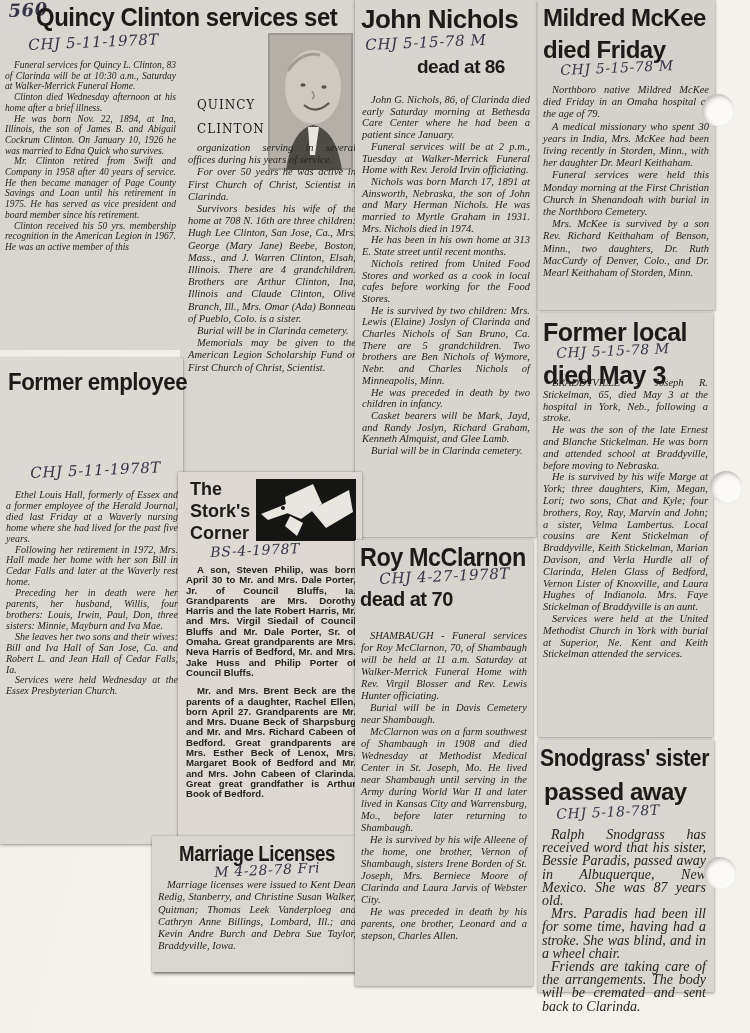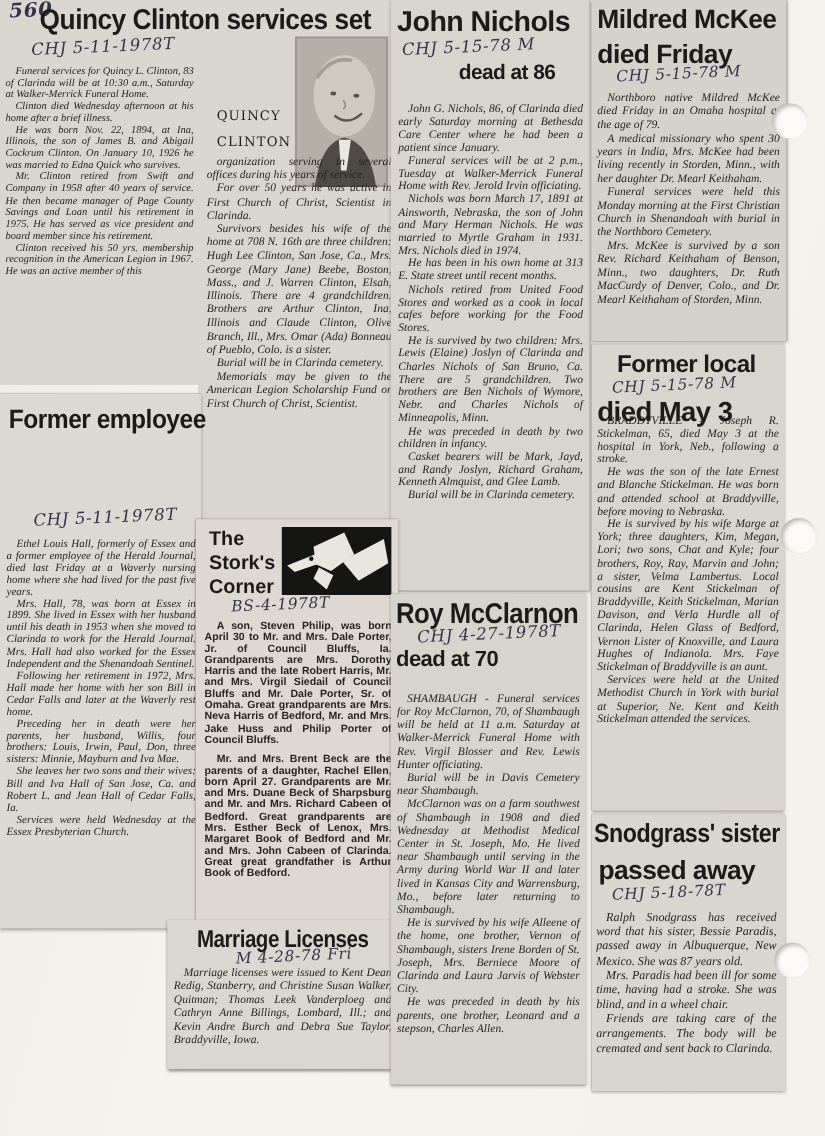--- a/index.html
+++ b/index.html
@@ -65,21 +65,20 @@
       <p>Burial will be in Clarinda cemetery.</p>
       <p>Memorials may be given to the American Legion Scholarship Fund or First Church of Christ, Scientist.</p>
     </div>
   </div>
 
   <div class="clip" style="left:0;top:358px;width:183px;height:486px;background:#dcd9d2;">
     <div class="abs headline" style="left:8px;top:10px;font-size:24px;transform:scaleX(.93);">Former employee</div>
     <div class="abs hand" style="left:30px;top:106px;font-size:15px;">CHJ 5-11-1978T</div>
     <div class="abs body" style="left:6px;top:132px;width:172px;font-size:10px;line-height:10.9px;">
       <p>Ethel Louis Hall, formerly of Essex and a former employee of the Herald Journal, died last Friday at a Waverly nursing home where she had lived for the past five years.</p>
-      <p>Mrs. Hall, 78, was born at Essex in 1899. She lived in Essex with her husband until his death in 1953 when she moved to Clarinda to work for the Herald Journal. Mrs. Hall had also worked for the Essex Independent and the Shenandoah Sentinel.</p>
       <p>Following her retirement in 1972, Mrs. Hall made her home with her son Bill in Cedar Falls and later at the Waverly rest home.</p>
       <p>Preceding her in death were her parents, her husband, Willis, four brothers: Louis, Irwin, Paul, Don, three sisters: Minnie, Mayburn and Iva Mae.</p>
       <p>She leaves her two sons and their wives: Bill and Iva Hall of San Jose, Ca. and Robert L. and Jean Hall of Cedar Falls, Ia.</p>
       <p>Services were held Wednesday at the Essex Presbyterian Church.</p>
     </div>
   </div>
 
   <div class="clip" style="left:355px;top:0;width:181px;height:537px;">
     <div class="abs headline" style="left:6px;top:4px;font-size:26px;">John Nichols</div>
     <div class="abs hand" style="left:10px;top:36px;font-size:15px;">CHJ 5-15-78 M</div>
@@ -147,36 +146,36 @@
     <div class="abs hand" style="left:22px;top:62px;font-size:14px;">CHJ 5-15-78 M</div>
     <div class="abs body" style="left:5px;top:84px;width:166px;font-size:10.5px;line-height:12.2px;">
       <p>Northboro native Mildred McKee died Friday in an Omaha hospital at the age of 79.</p>
       <p>A medical missionary who spent 30 years in India, Mrs. McKee had been living recently in Storden, Minn., with her daughter Dr. Mearl Keithaham.</p>
       <p>Funeral services were held this Monday morning at the First Christian Church in Shenandoah with burial in the Northboro Cemetery.</p>
       <p>Mrs. McKee is survived by a son Rev. Richard Keithaham of Benson, Minn., two daughters, Dr. Ruth MacCurdy of Denver, Colo., and Dr. Mearl Keithaham of Storden, Minn.</p>
     </div>
   </div>
 
   <div class="clip" style="left:538px;top:313px;width:175px;height:424px;">
-    <div class="abs headline" style="left:23px;top:5px;font-size:22px;">Former local</div>
+    <div class="abs headline" style="left:5px;top:5px;font-size:25px;">Former local</div>
     <div class="abs hand" style="left:18px;top:32px;font-size:14px;">CHJ 5-15-78 M</div>
     <div class="abs headline" style="left:5px;top:48px;font-size:25px;">died May 3</div>
     <div class="abs body" style="left:5px;top:64px;width:165px;font-size:10.5px;line-height:11.8px;">
       <p>BRADDYVILLE - Joseph R. Stickelman, 65, died May 3 at the hospital in York, Neb., following a stroke.</p>
       <p>He was the son of the late Ernest and Blanche Stickelman. He was born and attended school at Braddyville, before moving to Nebraska.</p>
       <p>He is survived by his wife Marge at York; three daughters, Kim, Megan, Lori; two sons, Chat and Kyle; four brothers, Roy, Ray, Marvin and John; a sister, Velma Lambertus. Local cousins are Kent Stickelman of Braddyville, Keith Stickelman, Marian Davison, and Verla Hurdle all of Clarinda, Helen Glass of Bedford, Vernon Lister of Knoxville, and Laura Hughes of Indianola. Mrs. Faye Stickelman of Braddyville is an aunt.</p>
       <p>Services were held at the United Methodist Church in York with burial at Superior, Ne. Kent and Keith Stickelman attended the services.</p>
     </div>
   </div>
 
   <div class="clip" style="left:538px;top:740px;width:176px;height:252px;background:#d9d6cf;">
     <div class="abs headline" style="left:2px;top:4px;font-size:24px;transform:scaleX(.88);">Snodgrass' sister</div>
     <div class="abs headline" style="left:6px;top:38px;font-size:24px;">passed away</div>
     <div class="abs hand" style="left:18px;top:66px;font-size:14px;">CHJ 5-18-78T</div>
-    <div class="abs body" style="left:4px;top:88px;width:164px;font-size:11px;line-height:13.2px;">
+    <div class="abs body" style="left:4px;top:88px;width:164px;font-size:14px;line-height:13.2px;">
       <p>Ralph Snodgrass has received word that his sister, Bessie Paradis, passed away in Albuquerque, New Mexico. She was 87 years old.</p>
       <p>Mrs. Paradis had been ill for some time, having had a stroke. She was blind, and in a wheel chair.</p>
       <p>Friends are taking care of the arrangements. The body will be cremated and sent back to Clarinda.</p>
     </div>
   </div>
 
   <div class="hole" style="left:702px;top:94px;"></div>
   <div class="hole" style="left:710px;top:471px;"></div>
   <div class="hole" style="left:704px;top:857px;"></div>
 

